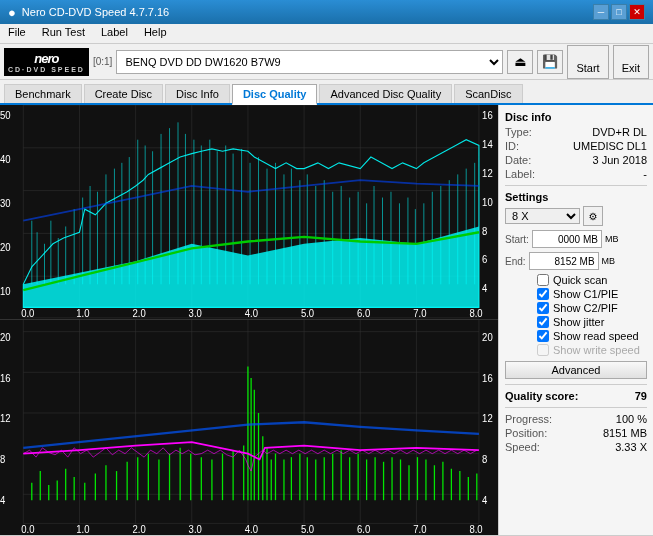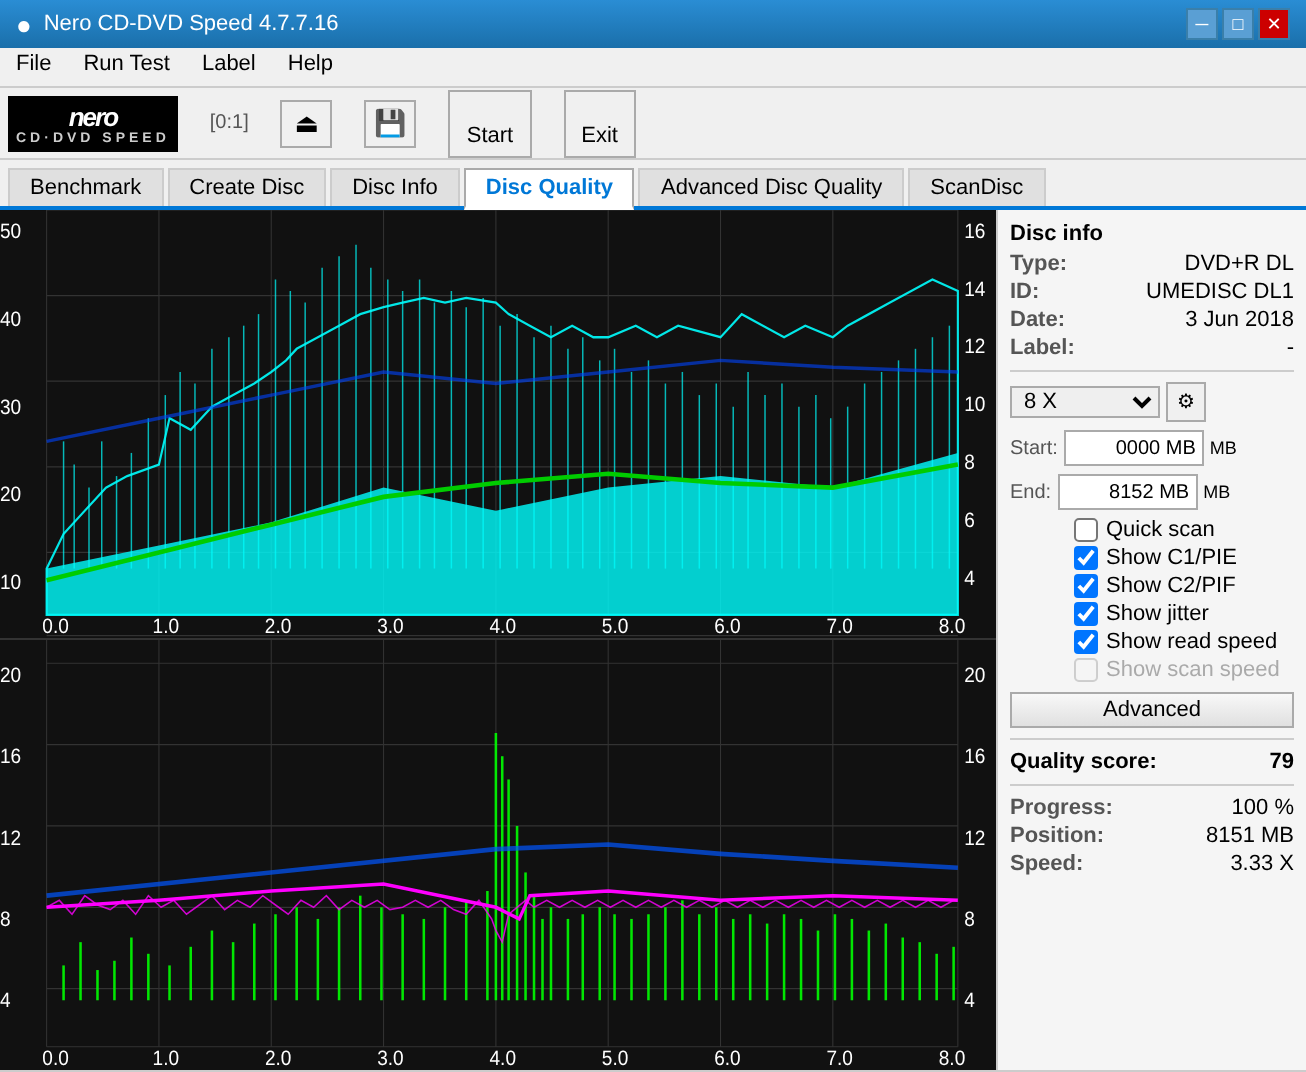--- a/index.html
+++ b/index.html
@@ -38,21 +38,21 @@
     }
     .menu-item { font-size: 11px; padding: 0 4px; cursor: pointer; }
 
     
     .toolbar {
       background: #f0f0f0;
       border-bottom: 1px solid #ccc;
       display: flex;
       align-items: center;
       padding: 3px 4px;
-      gap: 16px;
+      gap: 4px;
       height: 36px;
     }
     .nero-logo {
       background: #000;
       color: #fff;
       font-size: 10px;
       font-weight: bold;
       padding: 2px 4px;
       height: 28px;
       display: flex; flex-direction: column; align-items: center; justify-content: center;
@@ -152,21 +152,21 @@
     .panel-section-title {
       font-weight: bold;
       margin-bottom: 3px;
       font-size: 11px;
     }
     .panel-row {
       display: flex;
       justify-content: space-between;
       margin-bottom: 2px;
     }
-    .panel-label { color: #555; font-weight: bold; }
+    .panel-label { color: #555; }
     .panel-value { color: #000; font-weight: 500; }
     .panel-divider {
       border: none;
       border-top: 1px solid #ccc;
       margin: 5px 0;
     }
     .panel-input-row {
       display: flex;
       align-items: center;
       margin-bottom: 4px;
@@ -248,20 +248,23 @@
   <span class="menu-item">Label</span>
   <span class="menu-item">Help</span>
 </div>
 
 <div class="toolbar">
   <div class="nero-logo">
     <div class="nero-logo-top">nero</div>
     <div class="nero-logo-bottom">CD·DVD SPEED</div>
   </div>
   <span style="font-size:10px; color:#555;">[0:1]</span>
+  <select class="drive-select">
+    <option>BENQ DVD DD DW1620 B7W9</option>
+  </select>
   <div class="toolbar-icon-btn" title="Eject">⏏</div>
   <div class="toolbar-icon-btn" title="Save">💾</div>
   <button class="toolbar-btn">Start</button>
   <button class="toolbar-btn">Exit</button>
 </div>
 
 <div class="tab-bar">
   <div class="tab">Benchmark</div>
   <div class="tab">Create Disc</div>
   <div class="tab">Disc Info</div>
@@ -517,20 +520,21 @@
       <span class="panel-label">Date:</span>
       <span class="panel-value">3 Jun 2018</span>
     </div>
     <div class="panel-row">
       <span class="panel-label">Label:</span>
       <span class="panel-value">-</span>
     </div>
 
     <hr class="panel-divider">
 
+    <div class="panel-section-title">Settings</div>
 
     <div class="panel-input-row">
       <select class="speed-select">
         <option>8 X</option>
       </select>
       <div class="toolbar-icon-btn" style="width:20px;height:20px;font-size:10px;">⚙</div>
     </div>
 
     <div class="panel-input-row">
       <span class="panel-input-label">Start:</span>
@@ -558,21 +562,21 @@
     <div class="checkbox-row">
       <input type="checkbox" checked="" id="jit" style="">
       <label for="jit">Show jitter</label>
     </div>
     <div class="checkbox-row">
       <input type="checkbox" checked="" id="rs" style="">
       <label for="rs">Show read speed</label>
     </div>
     <div class="checkbox-row">
       <input type="checkbox" disabled="" id="ws" style="">
-      <label for="ws" style="color:#aaa;">Show scan speed</label>
+      <label for="ws" style="color:#aaa;">Show write speed</label>
     </div>
 
     <button class="advanced-btn">Advanced</button>
 
     <hr class="panel-divider">
 
     <div class="quality-score-row">
       <span>Quality score:</span>
       <span>79</span>
     </div>

